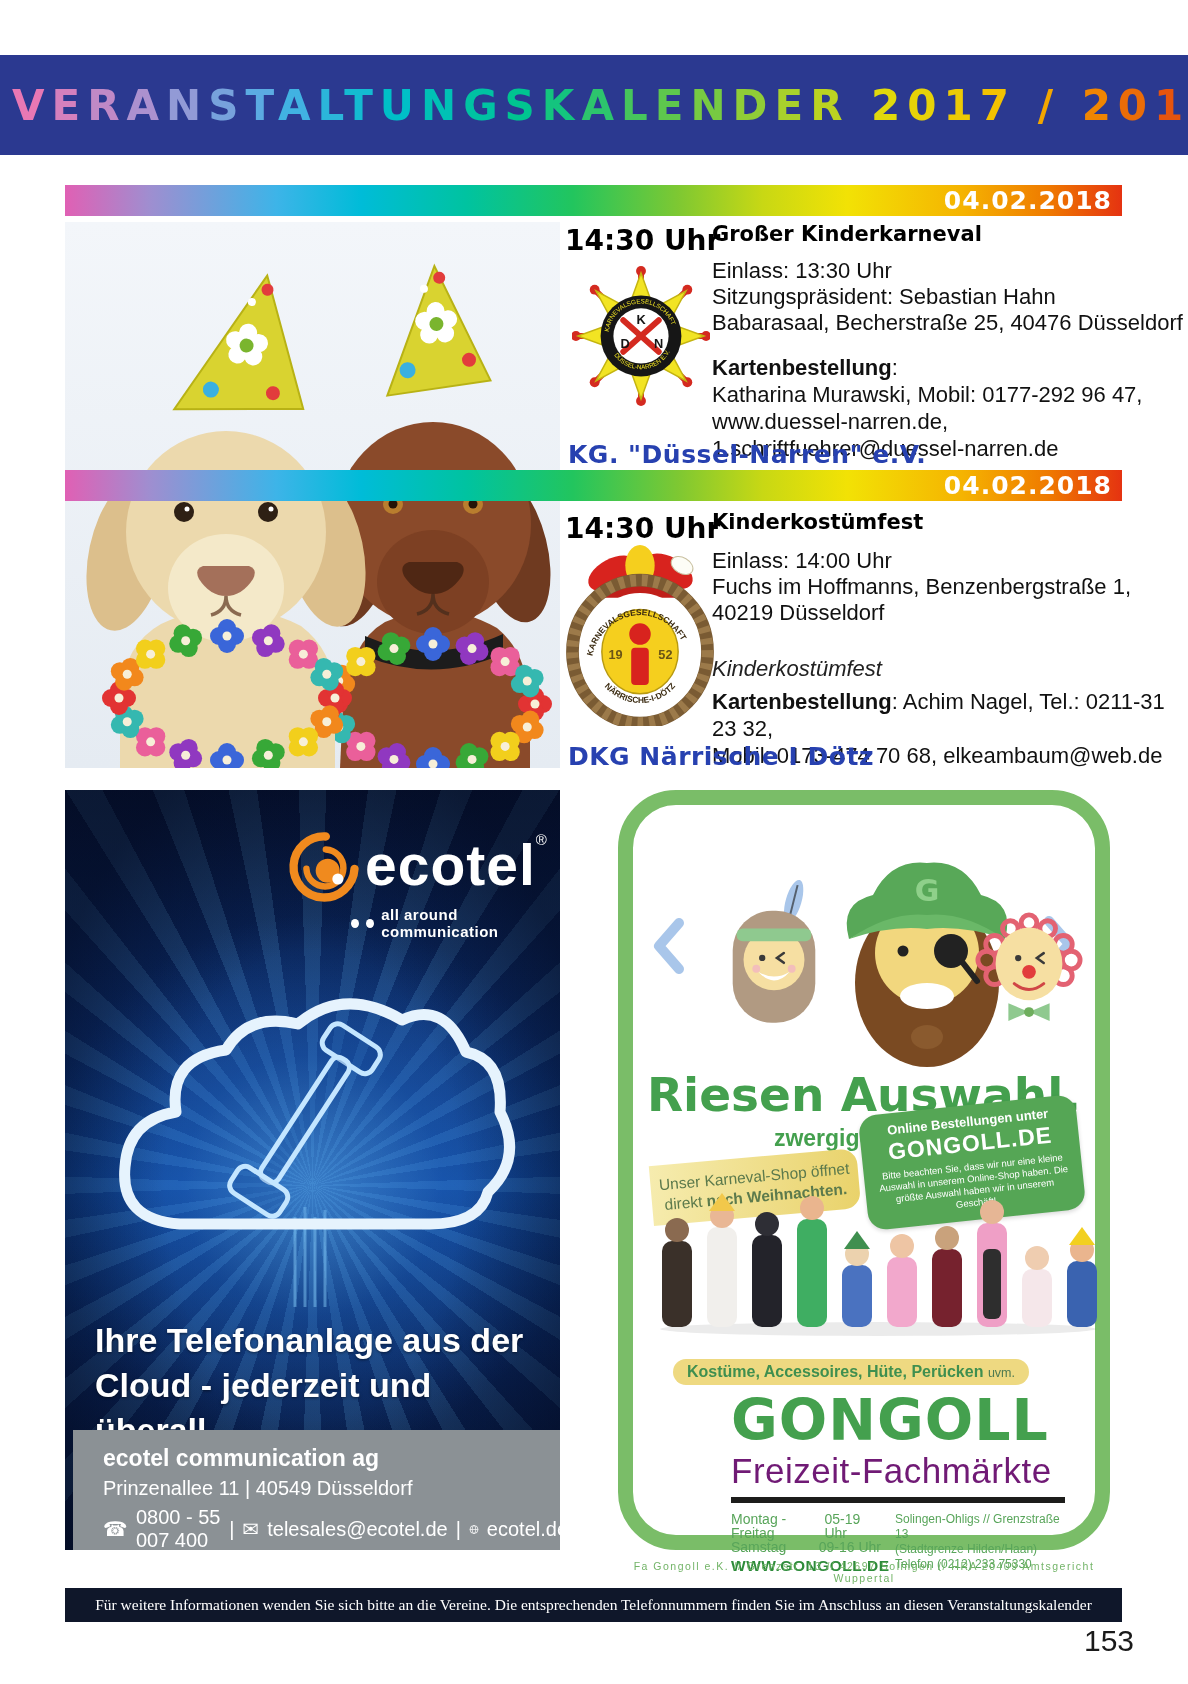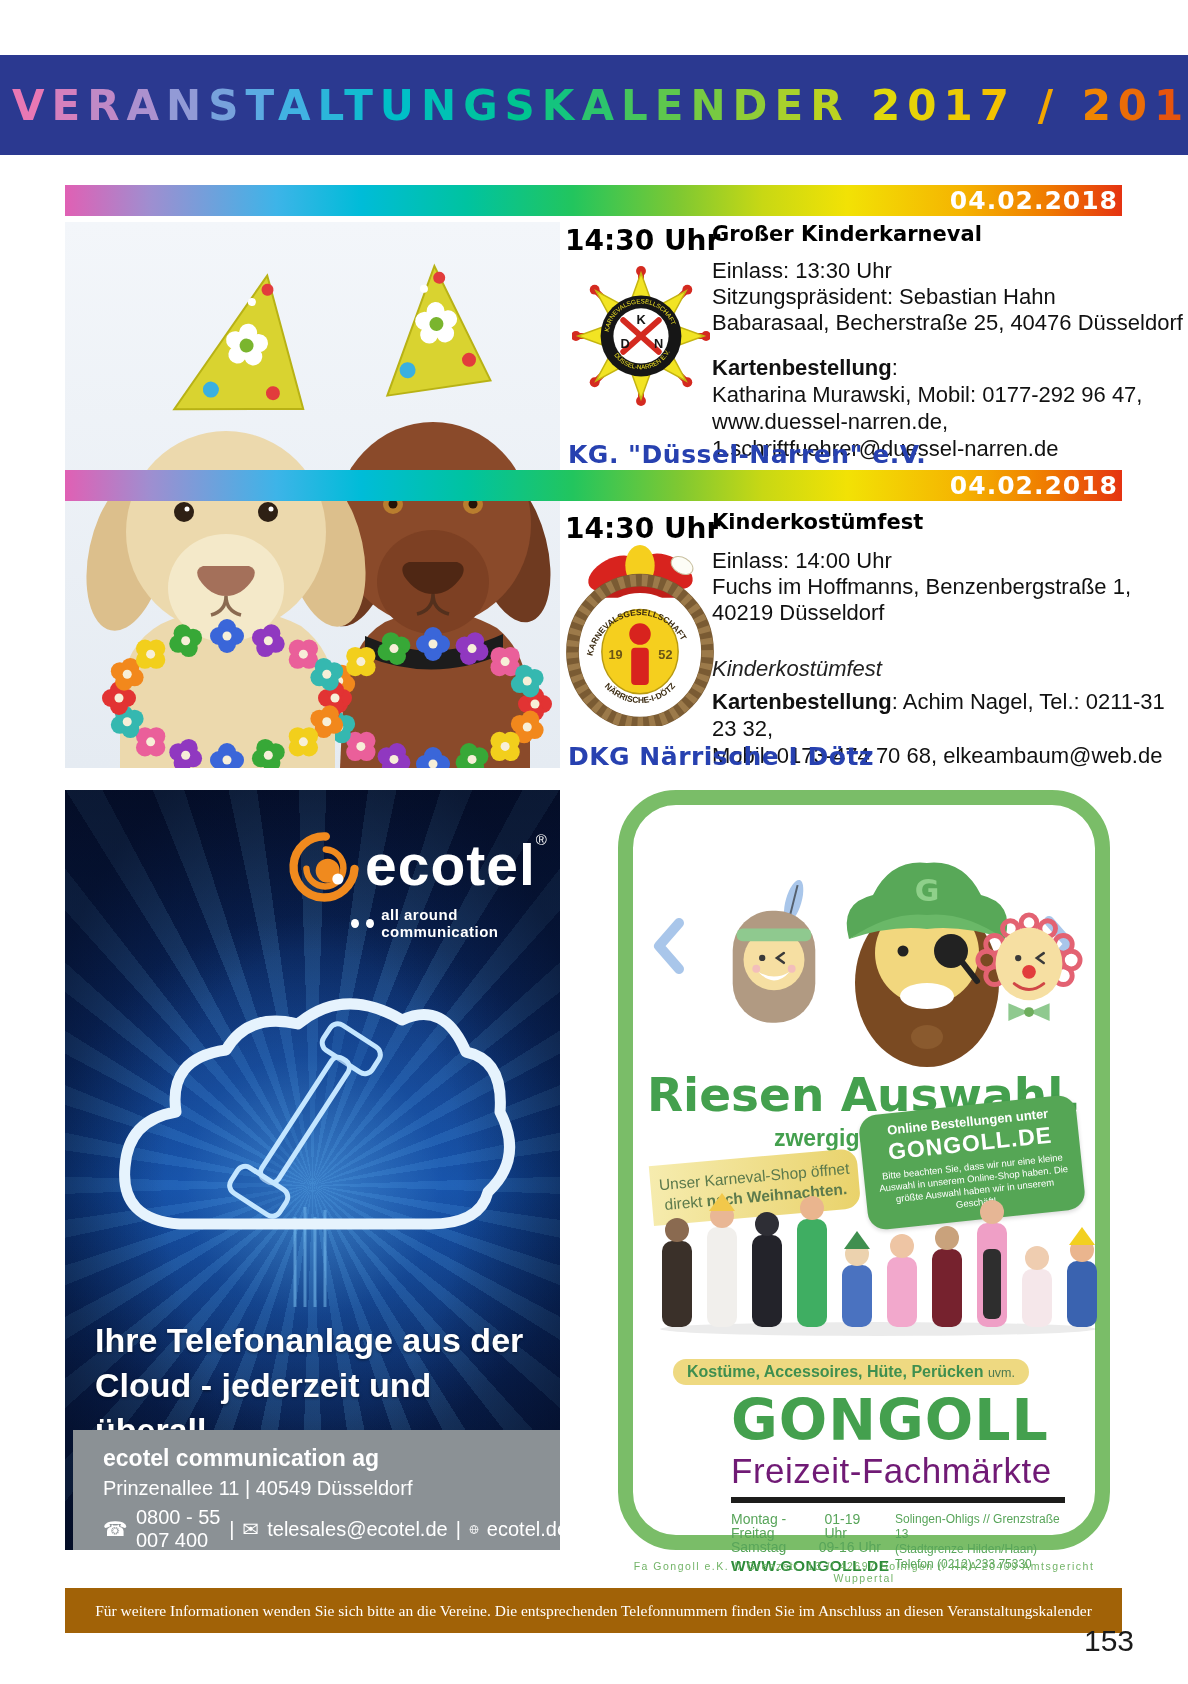--- a/index.html
+++ b/index.html
@@ -10,21 +10,21 @@
   
   .header-bar { position:absolute; left:0; top:55px; width:1188px; height:100px; background:#2b3990;
     display:flex; align-items:center; justify-content:flex-start;padding-left:12px; }
   .header-title { font-family:"DejaVu Sans", sans-serif; font-weight:bold; font-size:42px; letter-spacing:7px; white-space:pre; }
 
   
   .date-bar { position:absolute; left:65px; width:1057px; height:31px;
     background:linear-gradient(90deg,#e060b4 0%,#9f8ed0 8%,#3db4e8 20%,#00bcd8 28%,#00c3a0 38%,#22c55e 48%,#7ec832 58%,#c8d814 66%,#f2e205 74%,#f5b301 85%,#ef7a00 93%,#e53311 100%);
     display:flex; align-items:center; justify-content:flex-end; }
   #date-bar-1 { top:185px; } #date-bar-2 { top:470px; }
-  .date-text { color:#fff; font-family:"DejaVu Sans", sans-serif; font-weight:bold; font-size:25px; padding-right:4px; letter-spacing:1px; }
+  .date-text { color:#fff; font-family:"DejaVu Sans", sans-serif; font-weight:bold; font-size:25px; padding-right:10px; letter-spacing:1px; }
 
   
   #dogs-photo { position:absolute; left:65px; top:222px; width:495px; height:546px; }
 
   
   .comic { font-family:"DejaVu Sans", sans-serif; font-weight:bold; }
   .ev-time { position:absolute; left:565px; font-size:28px; }
   .ev-title { position:absolute; left:712px; font-size:21px; }
   #ev1-time { top:224px; } #ev1-title { top:222px; }
   #ev2-time { top:512px; } #ev2-title { top:510px; }
@@ -91,21 +91,21 @@
   .g-rule { height:6px; background:#1d1d1b; margin-top:6px; width:334px; }
   .g-cols { display:flex; margin-top:9px; }
   .g-col-left { width:150px; }
   .g-hrow { display:flex; justify-content:space-between; color:#58a55a; font-size:14px; line-height:14px; }
   .g-website { color:#2e8b3a; font-size:15.5px; font-weight:bold; margin-top:3px; letter-spacing:0.5px; }
   .g-col-right { margin-left:14px; color:#58a55a; font-size:12px; line-height:15px; }
   .g-legal { position:absolute; left:618px; top:1560px; width:492px; text-align:center;
     color:#73b468; font-size:10.5px; letter-spacing:1.5px; }
 
   
-  .footer-bar { position:absolute; left:65px; top:1588px; width:1057px; height:45px; background:#a16207;
+  .footer-bar { position:absolute; left:65px; top:1588px; width:1057px; height:34px; background:#0f172a;
     display:flex; align-items:center; justify-content:center; }
   .footer-note { color:#fff; font-size:15.5px; font-family:"Liberation Serif", serif; }
   .page-number { position:absolute; left:1084px; top:1624px; font-size:30px; color:#1a1a1a; }
 </style>
 </head>
 <body>
 
 <div class="page">
 
   <div class="header-bar">
@@ -600,21 +600,21 @@
     </div>
 
     <div class="g-brand-block">
       <div class="g-brand">GONGOLL</div>
       <div class="g-brand-sub">Freizeit-Fachmärkte</div>
       <div class="g-rule"></div>
       <div class="g-cols">
         <div class="g-col-left">
           <div class="g-hrow">
               <span>Montag - Freitag</span>
-              <span>01-19 Uhr</span>
+              <span>05-19 Uhr</span>
             </div>
           <div class="g-hrow">
               <span>Samstag</span>
               <span>09-16 Uhr</span>
             </div>
           <div class="g-website">WWW.GONGOLL.DE</div>
         </div>
         <div class="g-col-right">
             <div>Solingen-Ohligs // Grenzstraße 13</div>
             <div>(Stadtgrenze Hilden/Haan)</div>

